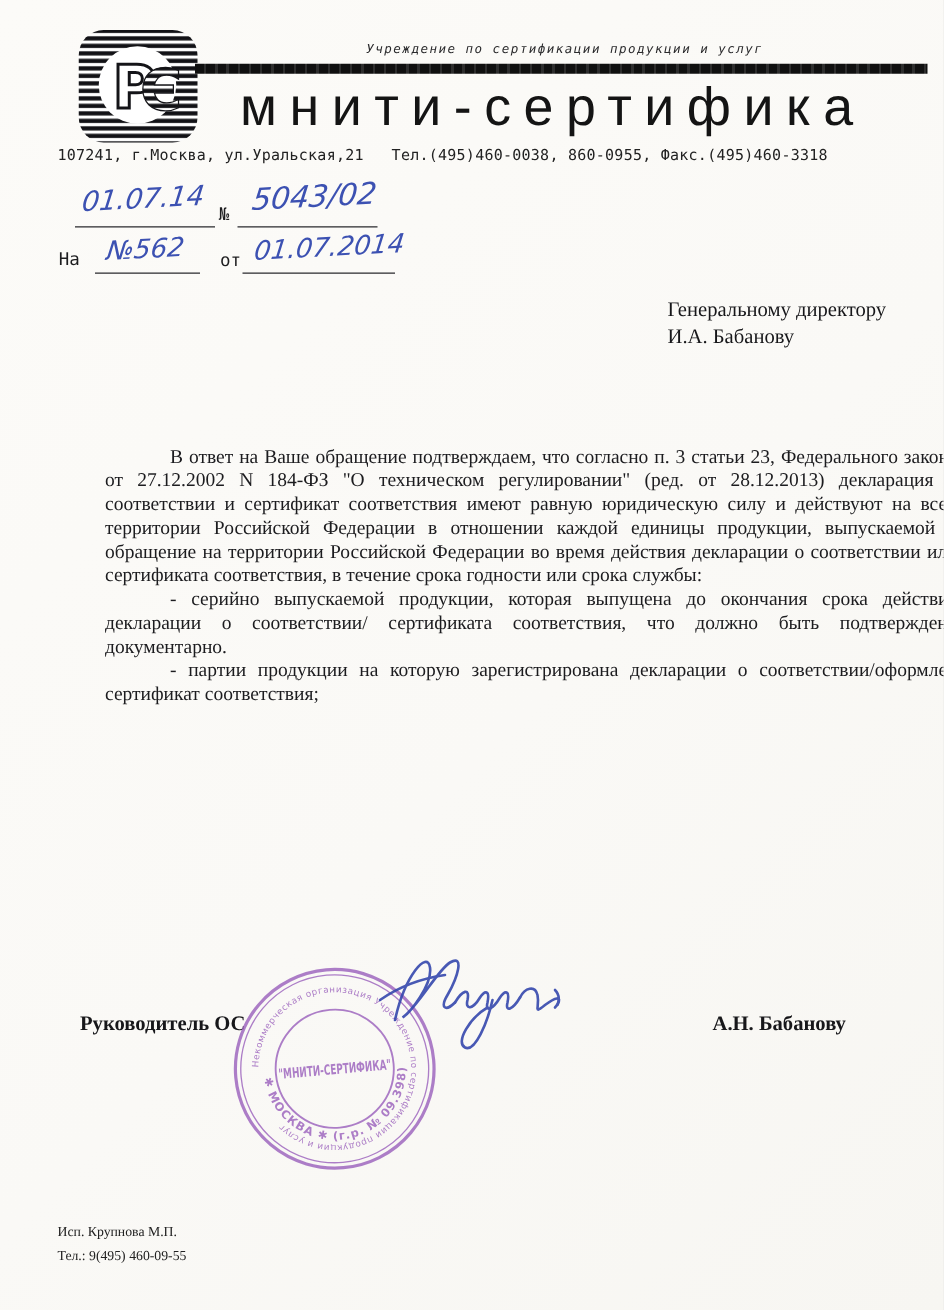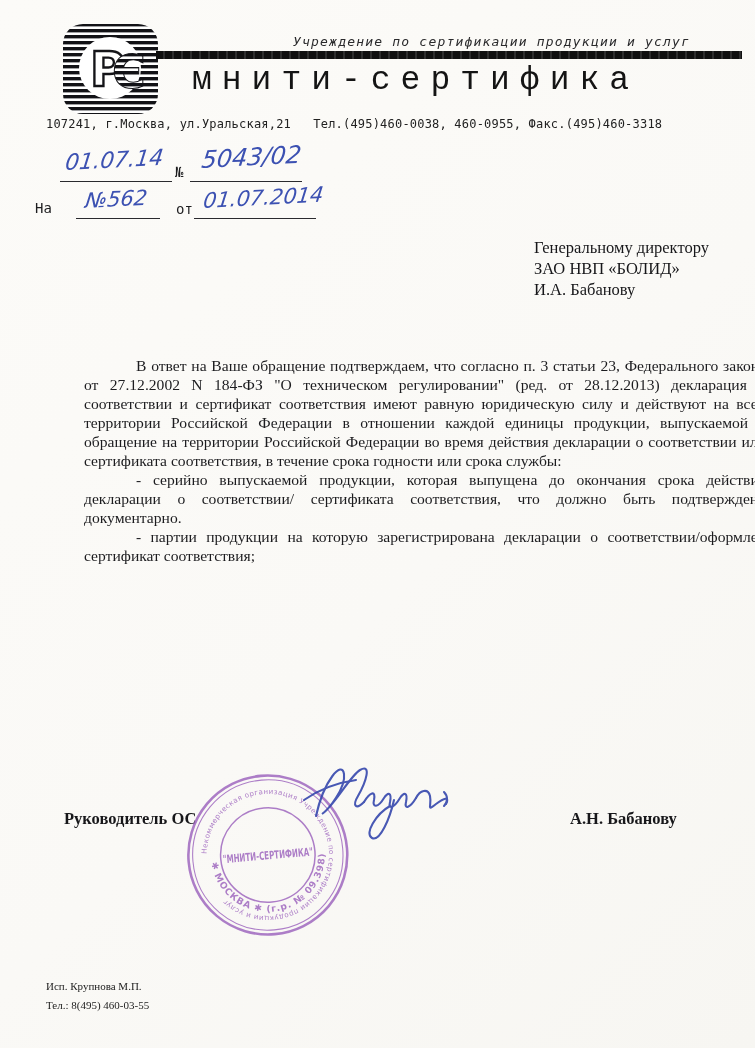--- a/index.html
+++ b/index.html
@@ -4,23 +4,23 @@
 <style>
   html,body{margin:0;padding:0;background:#e8e8e6;}
   .page{
     position:relative;width:755px;height:1048px;margin:0 auto;
     background:linear-gradient(135deg,#fcfbf8 0%,#faf9f6 55%,#f7f6f2 100%);
     overflow:hidden;
     font-family:"Liberation Serif",serif;color:#1b1b1d;
   }
   .abs{position:absolute;}
   
-  .tagline{font-family:"DejaVu Sans Mono",monospace;font-style:italic;font-size:13px;letter-spacing:1.2px;color:#2a2a2c;}
+  .tagline{font-family:"DejaVu Sans Mono",monospace;font-style:italic;font-size:10px;letter-spacing:1.2px;color:#2a2a2c;}
   .black-bar{background:repeating-linear-gradient(90deg,#101010 0 7px,#2e2e2e 7px 9px);height:8px;}
-  .brand-title{font-family:Liberation Mono, monospace;font-size:33px;font-weight:400;letter-spacing:10px;color:#141414;white-space:nowrap;}
+  .brand-title{font-family:Liberation Sans, sans-serif;font-size:43px;font-weight:400;letter-spacing:10px;color:#141414;white-space:nowrap;}
   .address{font-family:"DejaVu Sans Mono",monospace;font-size:12px;color:#222;white-space:pre;letter-spacing:0.2px;}
   
   .form-label{font-family:"DejaVu Sans Mono",monospace;font-size:14px;color:#1d1d1f;}
   .form-line{border-bottom:1.2px solid #2a2a2e;height:0;}
   .hw{font-family:"DejaVu Sans",sans-serif;font-style:italic;color:#3c51b2;transform:rotate(-3deg) skewX(-10deg);transform-origin:left bottom;white-space:nowrap;}
   
   .recipient{font-weight:normal;font-size:16.5px;line-height:21px;color:#17171a;}
   
   .body-text{width:682px;font-size:15.6px;line-height:19px;text-align:justify;color:#1c1c1f;margin-left:44px;}
   .body-text p{margin:0;text-indent:52px;}
@@ -47,41 +47,40 @@
     <text x="28" y="64" font-family="DejaVu Sans, sans-serif" font-weight="bold" font-size="48" fill="#ffffff" stroke="#141418" stroke-width="2.4">Р</text>
     <text x="50" y="66" font-family="DejaVu Sans, sans-serif" font-weight="bold" font-size="46" fill="url(#hstripe)" stroke="#141418" stroke-width="1">Є</text>
   </svg>
 
   <div class="abs tagline" style="left:293px;top:34px">Учреждение по сертификации продукции и услуг</div>
 
   <div class="abs black-bar" style="left:156px;top:51px;width:586px"></div>
 
   <div class="abs brand-title" style="left:192px;top:62px">мнити-сертифика</div>
 
-  <div class="abs address" style="left:46px;top:117px">107241, г.Москва, ул.Уральская,21   Тел.(495)460-0038, 460-0955, Факс.(495)460-3318</div>
+  <div class="abs address" style="left:46px;top:117px">107241, г.Москва, ул.Уральская,21   Тел.(495)460-0038, 860-0955, Факс.(495)460-3318</div>
 
   <div class="abs hw" style="left:64px;top:150px;font-size:22px">01.07.14</div>
   <div class="abs form-line" style="left:60px;top:181px;width:112px"></div>
 
   <div class="abs form-label" style="left:175px;top:164px">№</div>
 
   <div class="abs hw" style="left:200px;top:146px;font-size:24px">5043/02</div>
   <div class="abs form-line" style="left:190px;top:181px;width:112px"></div>
 
-  <div class="abs form-label" style="left:35px;top:200px">На</div>
+  <div class="abs form-label" style="left:47px;top:200px">На</div>
   <div class="abs hw" style="left:84px;top:189px;font-size:21px">№562</div>
   <div class="abs form-line" style="left:76px;top:218px;width:84px"></div>
 
   <div class="abs form-label" style="left:176px;top:201px">от</div>
   <div class="abs hw" style="left:202px;top:189px;font-size:21px">01.07.2014</div>
   <div class="abs form-line" style="left:194px;top:218px;width:122px"></div>
 
   <div class="abs recipient" style="left:534px;top:237px">
     <div>Генеральному директору</div>
-    <div>ЗАО НВП «БОЛИД»</div>
     <div>И.А. Бабанову</div>
   </div>
 
   <div class="abs body-text" style="left:40px;top:356px">
     <p>В ответ на Ваше обращение подтверждаем, что согласно п. 3 статьи 23, Федерального закона от 27.12.2002 N 184-ФЗ "О техническом регулировании" (ред. от 28.12.2013) декларация о соответствии и сертификат соответствия имеют равную юридическую силу и действуют на всей территории Российской Федерации в отношении каждой единицы продукции, выпускаемой в обращение на территории Российской Федерации во время действия декларации о соответствии или сертификата соответствия, в течение срока годности или срока службы:</p>
     <p>- серийно выпускаемой продукции, которая выпущена до окончания срока действия декларации о соответствии/ сертификата соответствия, что должно быть подтверждено документарно.</p>
     <p>- партии продукции на которую зарегистрирована декларации о соответствии/оформлен сертификат соответствия;</p>
   </div>
 
   <div class="abs sig" style="left:64px;top:789px">Руководитель ОС</div>
@@ -112,16 +111,16 @@
       <path d="M 18,60 C 26,24 44,4 46,18 C 48,32 30,54 24,58 C 36,50 52,20 62,14 C 74,7 68,26 60,40 C 54,50 58,54 66,46"></path>
       <path d="M 66,46 C 72,36 78,34 76,44 C 74,52 80,52 86,42 C 90,36 94,36 92,46 C 90,54 96,52 102,42 C 106,36 110,36 108,46 C 106,54 112,52 118,42"></path>
       <path d="M 118,42 C 122,34 130,32 132,40 C 134,50 128,56 138,48 C 146,42 152,40 148,48"></path>
       <path d="M 96,44 C 92,62 82,86 74,82 C 66,78 78,58 92,50"></path>
       <path d="M 146,36 C 150,40 150,46 146,50"></path>
     </g>
   </svg>
 
   <div class="abs footer" style="left:46px;top:977px">
     <div>Исп. Крупнова М.П.</div>
-    <div>Тел.: 8(495) 460-03-55</div>
+    <div>Тел.: 9(495) 460-09-55</div>
   </div>
 
 </div>
 
 </body></html>

